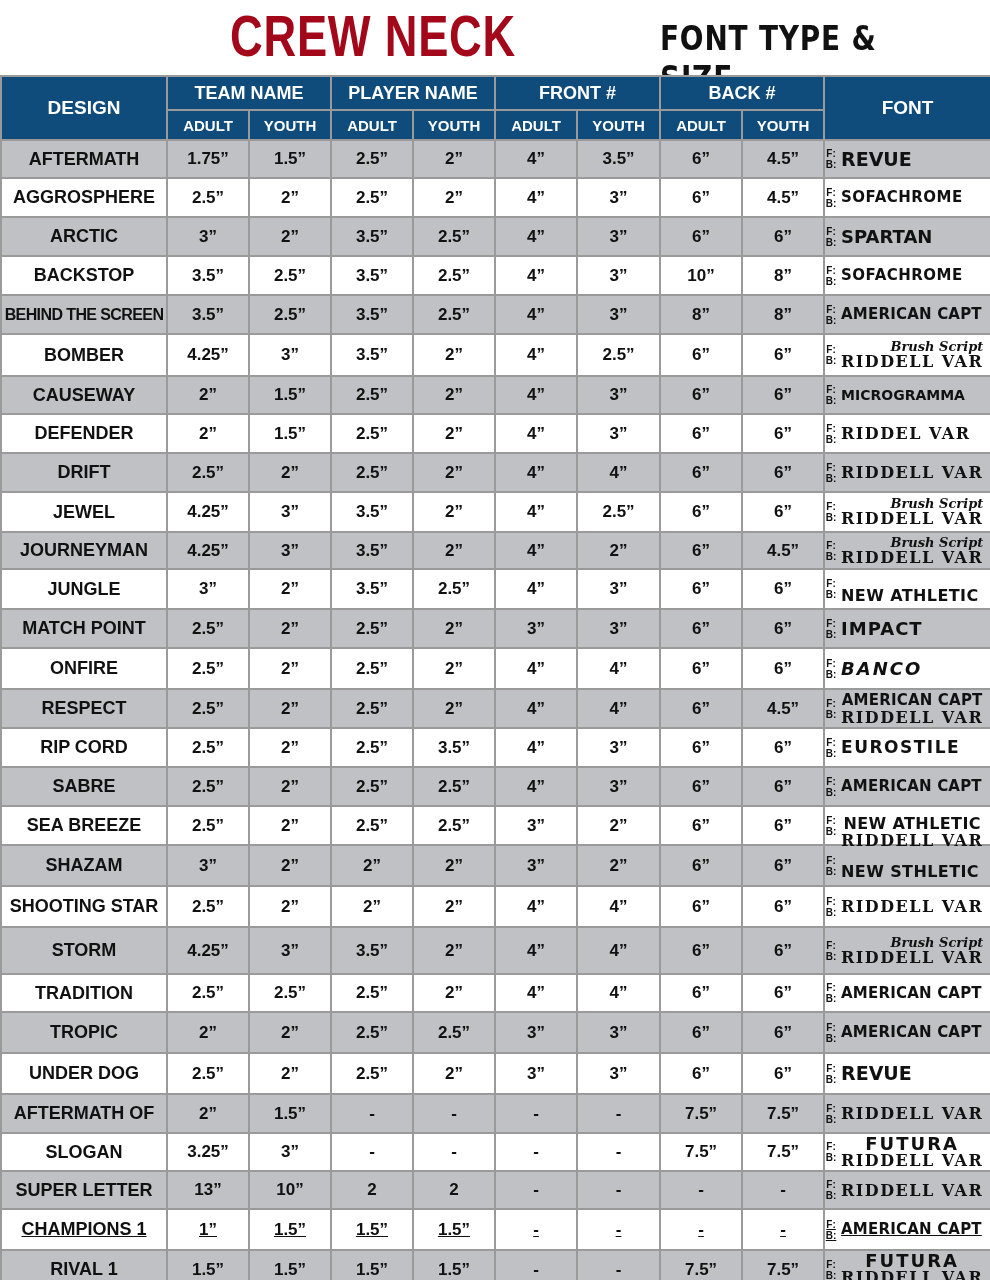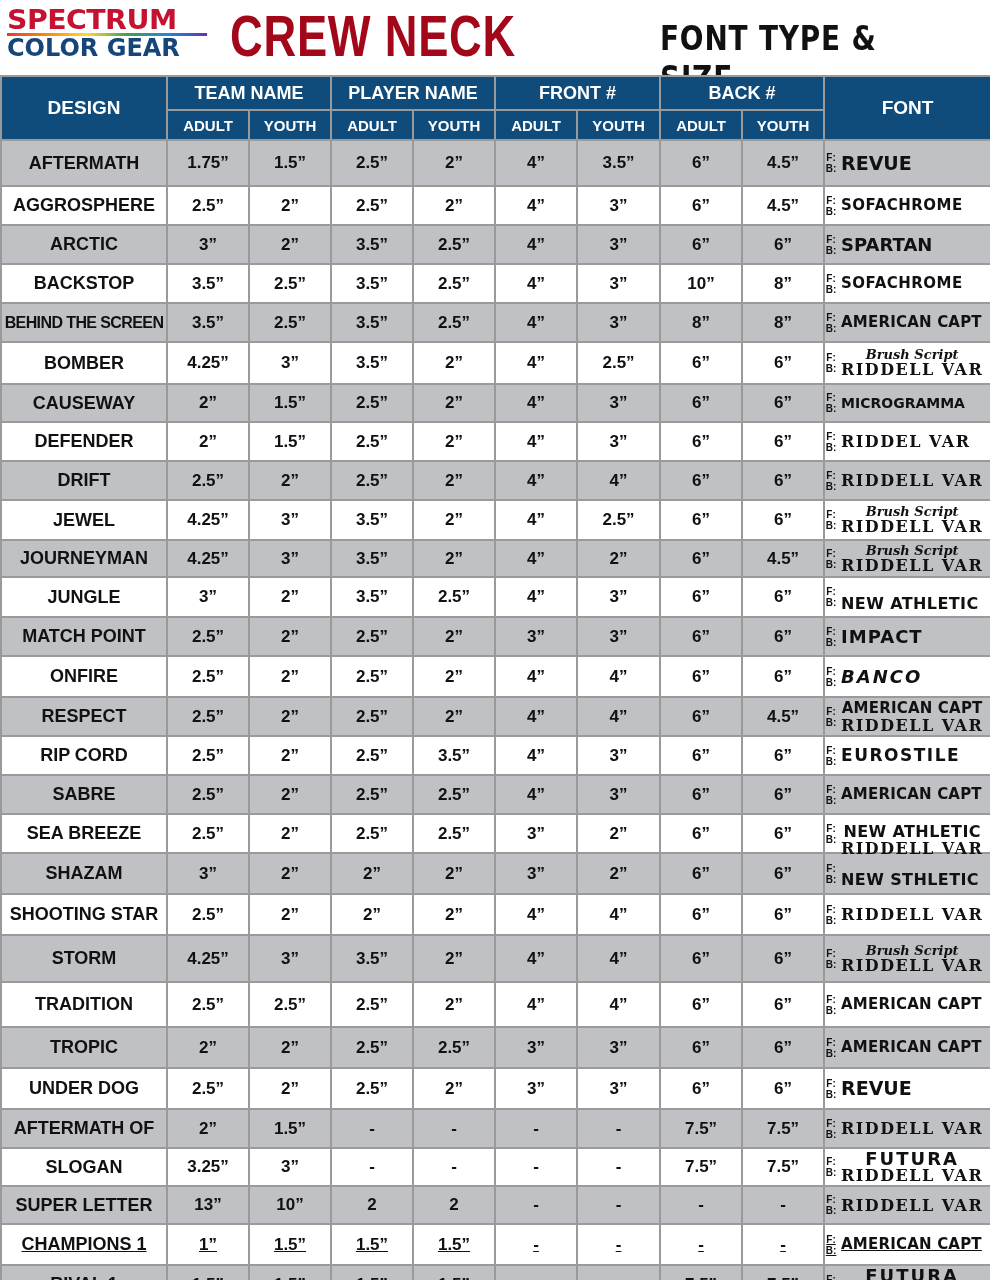--- a/index.html
+++ b/index.html
@@ -26,38 +26,33 @@
   tr.even td { background:#fff; }
   td.fontcell { text-align:left; padding:0 0 0 3px; position:relative; }
   .fb { display:flex; align-items:center; height:34px; }
   .fblabels { display:flex; flex-direction:column; font-size:10px; font-weight:bold; line-height:11px; margin-right:4px; width:12px; }
   .fbfonts { display:flex; flex-direction:column; justify-content:center; line-height:17px; }
   .fn { font-weight:bold; font-size:17px; white-space:nowrap; }
   .fn.revue { font-family:"DejaVu Sans", sans-serif; font-size:19px; }
   .fn.sofa { font-family:"DejaVu Sans", sans-serif; font-size:15px; letter-spacing:0.5px; }
   .fn.spartan { font-family:"DejaVu Sans", sans-serif; font-size:18px; }
   .fn.amcapt { font-family:"DejaVu Sans", sans-serif; font-size:15px; letter-spacing:0.2px; }
-  .fn.brush { font-family:"DejaVu Serif", serif; font-style:italic; font-size:13px; font-weight:bold; line-height:13px; }
+  .fn.brush { font-family:"DejaVu Serif", serif; font-style:italic; font-size:13px; font-weight:bold; line-height:13px;text-align:right; }
   .fn.riddell { font-family:"DejaVu Serif", serif; font-size:16px; letter-spacing:1.5px; line-height:17px; }
   .fn.micro { font-family:"DejaVu Sans", sans-serif; font-size:14px; }
   .fn.newath { font-family:"DejaVu Sans", sans-serif; font-size:16px; letter-spacing:0.4px;margin-top:12px; }
   .fn.impact { font-family:"DejaVu Sans", sans-serif; font-size:18px; letter-spacing:1px; }
   .fn.banco { font-family:"DejaVu Sans", sans-serif; font-style:italic; font-size:18px; letter-spacing:2px; }
   .fn.euro { font-family:"DejaVu Sans", sans-serif; font-size:17px; letter-spacing:1.5px; }
   .fn.futura { font-family:"DejaVu Sans", sans-serif; font-size:18px; letter-spacing:2px; line-height:16px; }
 </style>
 </head>
 <body>
 
 <div class="hdr">
-  <div class="logo">
-    <div class="l1">SPECTRUM</div>
-    <div class="bar"></div>
-    <div class="l2">COLOR GEAR</div>
-  </div>
   <div class="title">CREW NECK</div>
   <div class="subtitle">FONT TYPE &amp; SIZE</div>
 </div>
 
 <table class="grid">
   <colgroup>
     <col style="width:166px">
       <col style="width:82px">
       <col style="width:82px">
       <col style="width:82px">
@@ -82,21 +77,21 @@
       <th class="sub">YOUTH</th>
       <th class="sub sub-left">ADULT</th>
       <th class="sub">YOUTH</th>
       <th class="sub sub-left">ADULT</th>
       <th class="sub">YOUTH</th>
       <th class="sub sub-left">ADULT</th>
       <th class="sub">YOUTH</th>
     </tr>
   </thead>
   <tbody id="tbody">
-      <tr class="odd" style="height: 46px;">
+      <tr class="odd" style="height: 38px;">
         <td class="name">AFTERMATH</td>
         <td>1.75”</td>
         <td>1.5”</td>
         <td>2.5”</td>
         <td>2”</td>
         <td>4”</td>
         <td>3.5”</td>
         <td>6”</td>
         <td>4.5”</td>
         <td class="fontcell">
@@ -550,21 +545,21 @@
               <span>F:</span>
               <span>B:</span>
             </div>
             <div class="fbfonts">
               <span class="fn brush">Brush Script</span>
               <span class="fn riddell">RIDDELL VAR</span>
             </div>
           </div>
         </td>
       </tr>
-      <tr class="even" style="height: 45px; margin-left: 40px;">
+      <tr class="even" style="height: 38px; margin-left: 40px;">
         <td class="name">TRADITION</td>
         <td>2.5”</td>
         <td>2.5”</td>
         <td>2.5”</td>
         <td>2”</td>
         <td>4”</td>
         <td>4”</td>
         <td>6”</td>
         <td>6”</td>
         <td class="fontcell">

